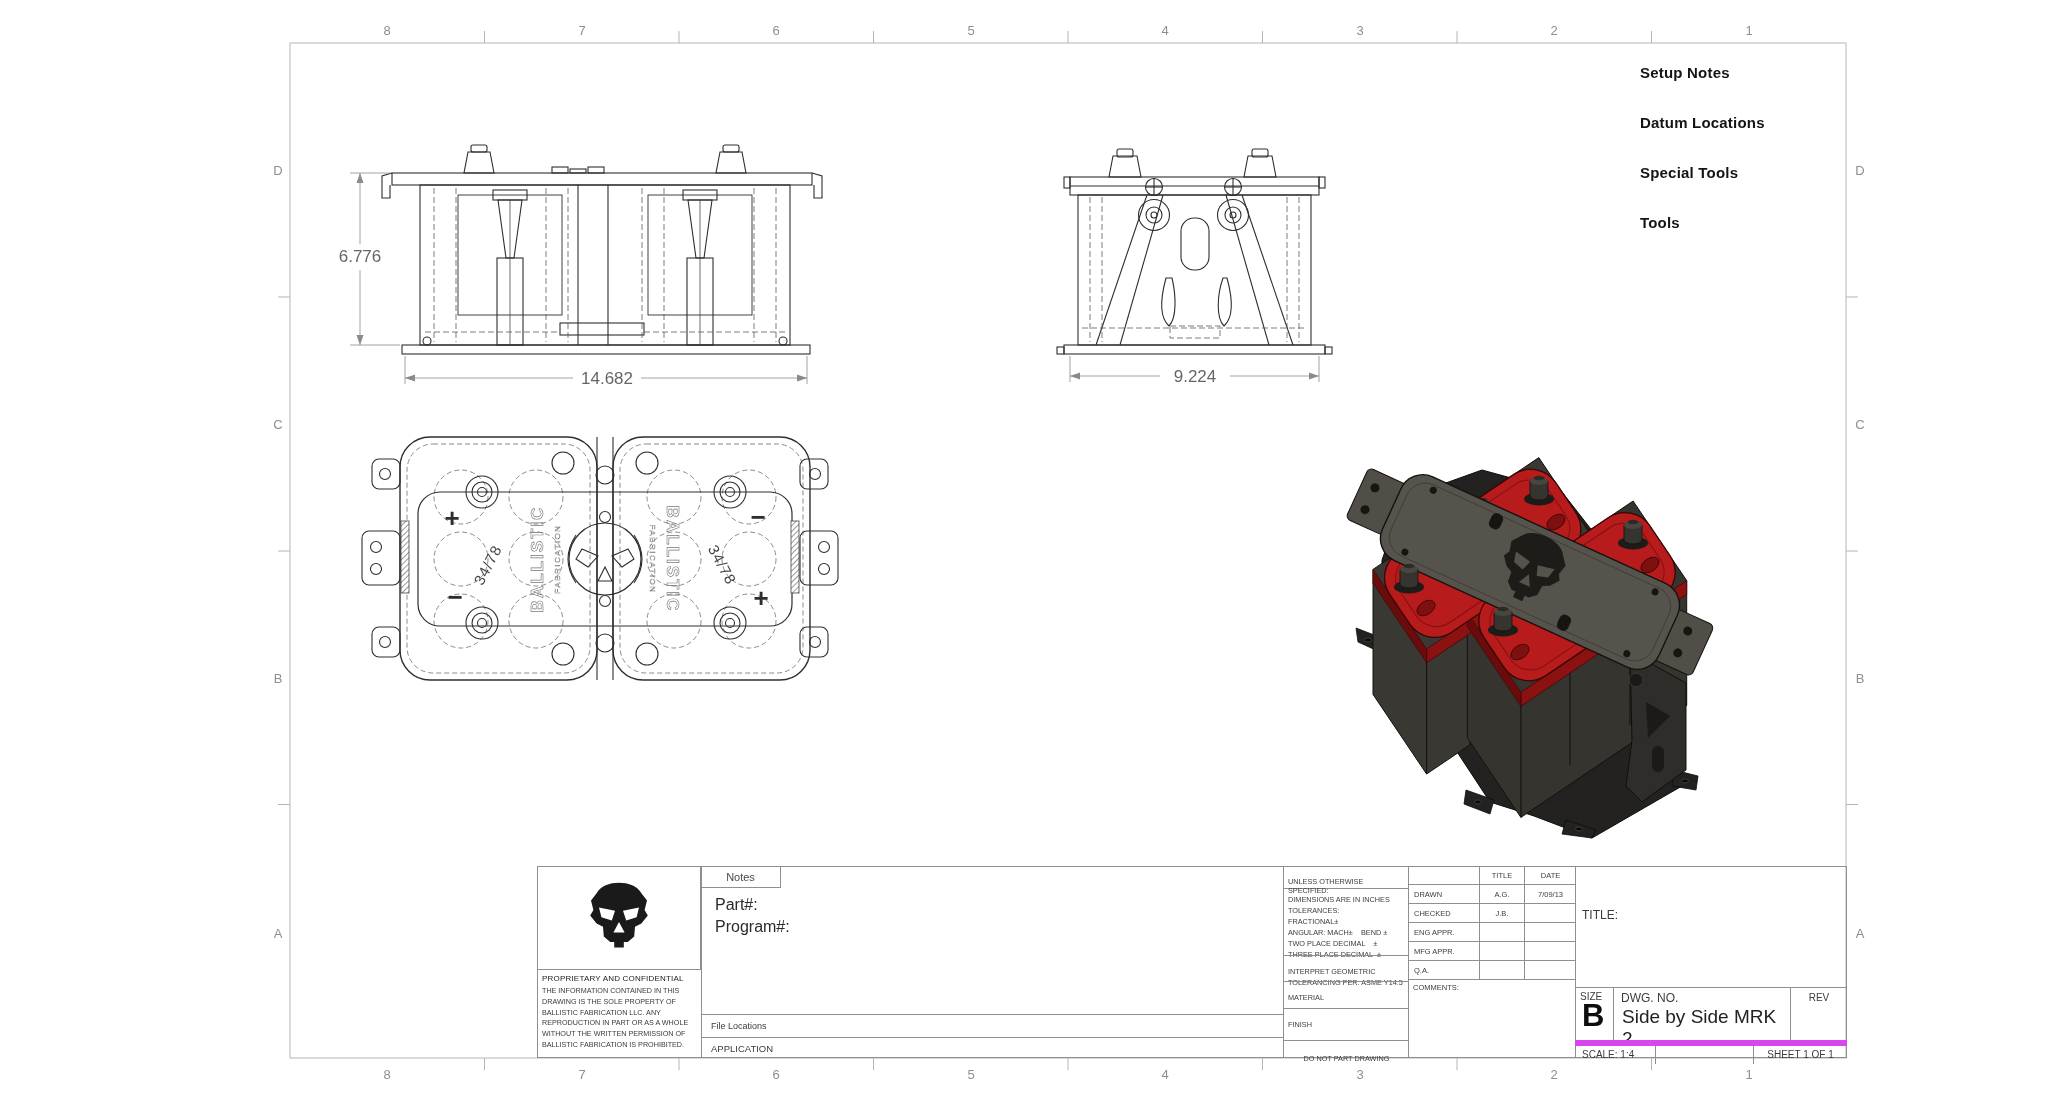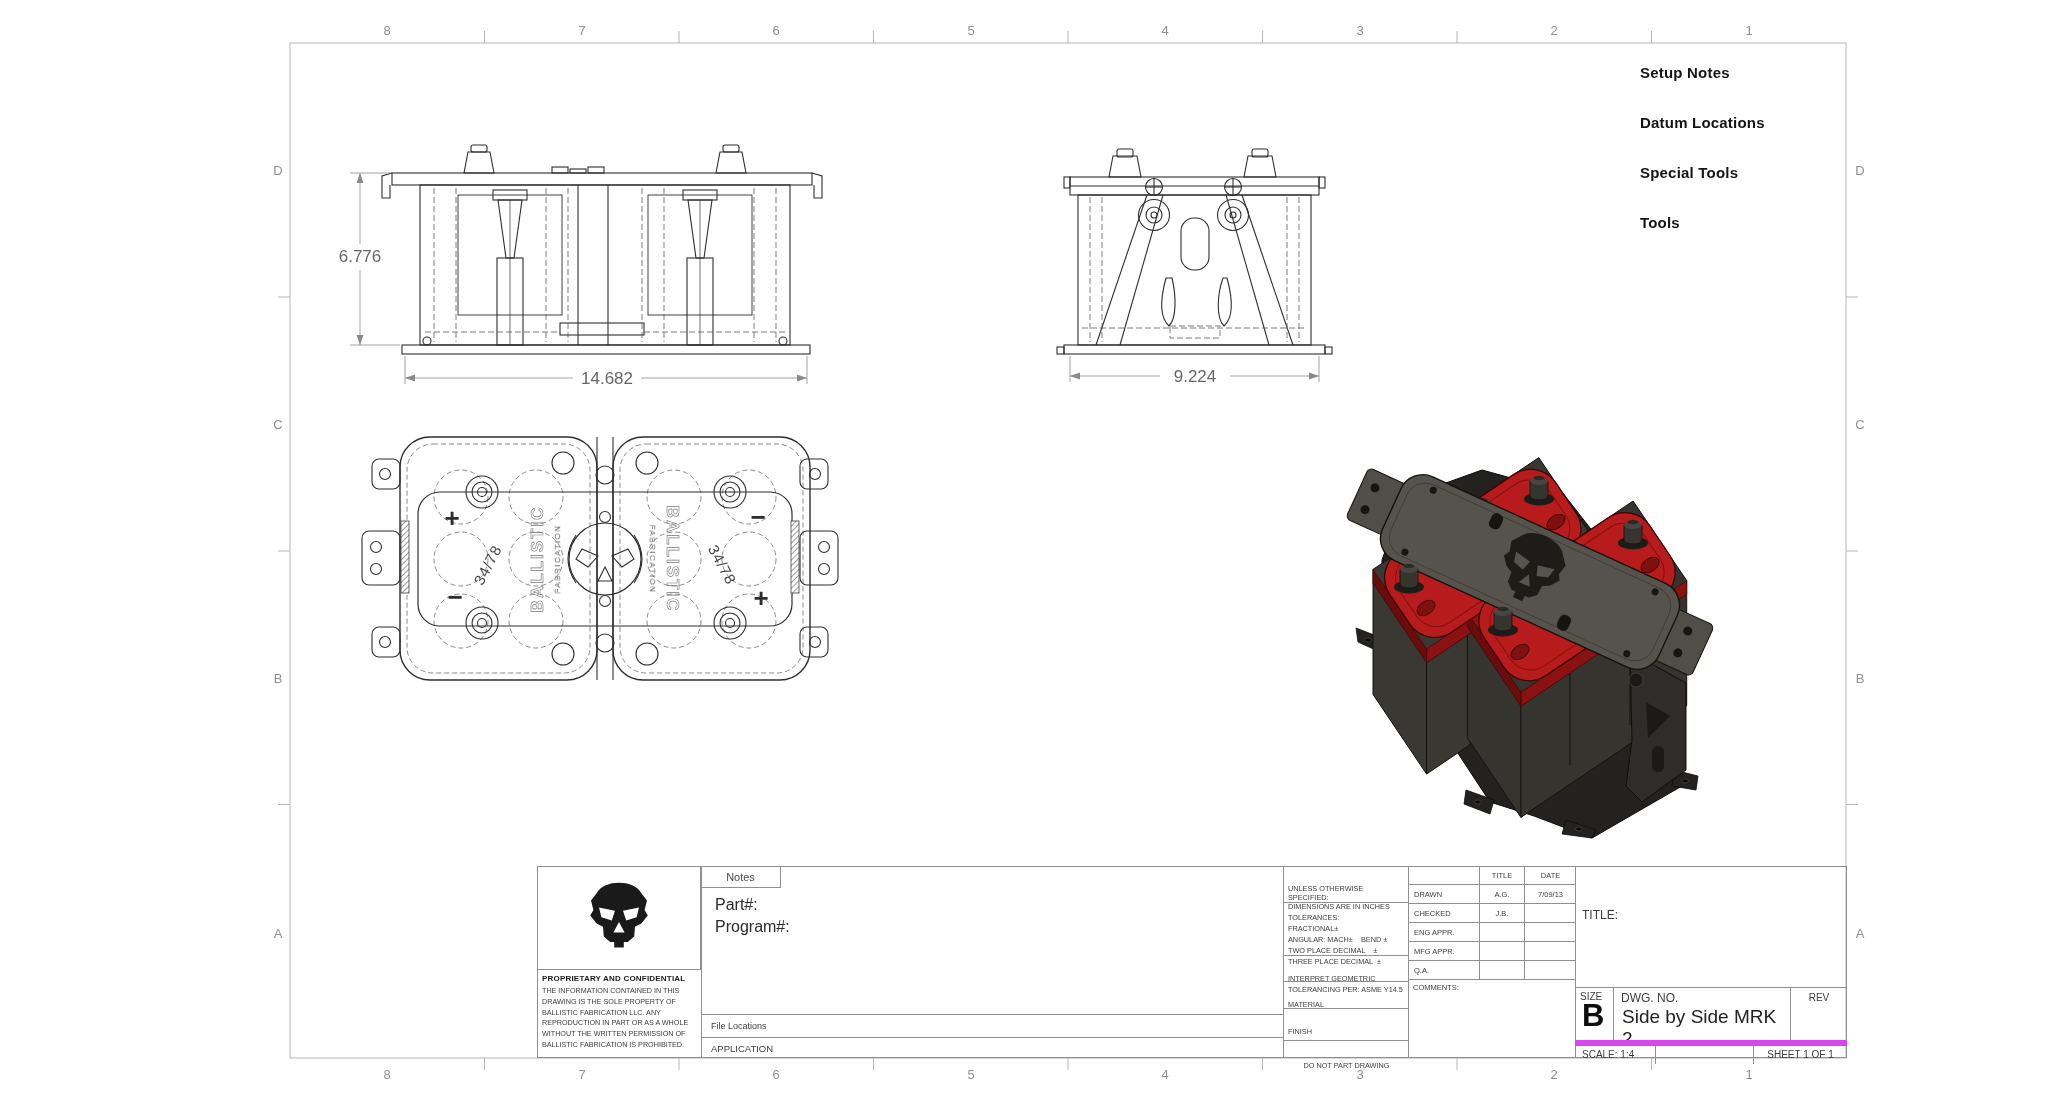--- a/index.html
+++ b/index.html
@@ -12,32 +12,32 @@
   .zone{position:absolute;color:#8f8f8f;font-size:13px;transform:translate(-50%,-50%);}
   .refnotes{position:absolute;left:1640px;top:64px;}
   .refnote{font-weight:bold;font-size:15px;color:#141414;margin-bottom:33px;letter-spacing:.2px;}
   
   .tb{position:absolute;left:537px;top:866px;width:1310px;height:192px;color:#3c3c3c;}
   .tb .cell{position:absolute;box-sizing:border-box;}
   .tb-outline{left:0;top:0;width:1310px;height:192px;border:1px solid #8f8f8f;}
   .logo-box{left:0;top:0;width:164px;height:104px;border:1px solid #8f8f8f;background:#fff;
             display:flex;align-items:center;justify-content:center;}
   .prop{left:5px;top:108px;width:156px;}
-  .prop-head{font-size:8px;font-weight:bold;color:#1a1a1a;margin-bottom:3px;letter-spacing:.2px;}
+  .prop-head{font-size:8px;font-weight:normal;color:#1a1a1a;margin-bottom:3px;letter-spacing:.2px;}
   .prop-body{font-size:7.2px;line-height:1.5;color:#3a3a3a;}
   .notes-col{left:164px;top:0;width:582px;height:192px;border-left:1px solid #8f8f8f;}
   .notes-hdr{left:164px;top:0;width:80px;height:22px;border-right:1px solid #8f8f8f;border-bottom:1px solid #8f8f8f;
              display:flex;align-items:center;justify-content:center;font-size:11px;color:#4a4a4a;}
   .partprog{left:178px;top:28px;font-size:16px;color:#2b2b2b;line-height:1.35;}
   .file-row{left:164px;top:148px;width:582px;height:23px;border-top:1px solid #8f8f8f;
             font-size:9px;line-height:23px;padding-left:10px;}
   .app-row{left:164px;top:171px;width:582px;height:21px;border-top:1px solid #8f8f8f;
            font-size:9.5px;line-height:21px;padding-left:10px;}
   .tol-col{left:746px;top:0;width:125px;height:192px;border-left:1px solid #8f8f8f;font-size:7.3px;}
-  .tol-col .cell{left:0;width:125px;padding:18px 4px;}
+  .tol-col .cell{left:0;width:125px;padding:11px 4px;}
   .tol-line{white-space:pre;margin-bottom:2px;}
   .bt{border-top:1px solid #8f8f8f;}
   .bb{border-bottom:1px solid #8f8f8f;}
   .appr{left:871px;top:0;width:167px;height:192px;border-left:1px solid #8f8f8f;font-size:7.5px;}
   .appr .cell{box-sizing:border-box;border-bottom:1px solid #8f8f8f;display:flex;align-items:center;}
   .appr .c-label{left:0;width:70px;padding-left:5px;}
   .appr .c-name{left:70px;width:45px;border-left:1px solid #8f8f8f;justify-content:center;}
   .appr .c-date{left:115px;width:52px;border-left:1px solid #8f8f8f;justify-content:center;}
   .comments{left:871px;top:114px;width:167px;padding:3px 0 0 5px;font-size:7.5px;}
   .title-col{left:1038px;top:0;width:272px;height:192px;border-left:1px solid #8f8f8f;}

